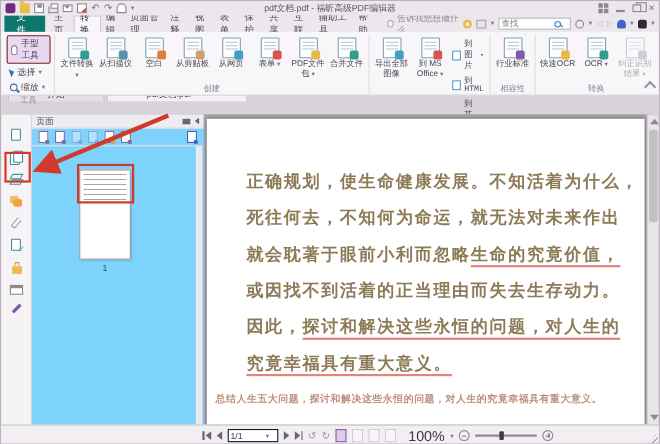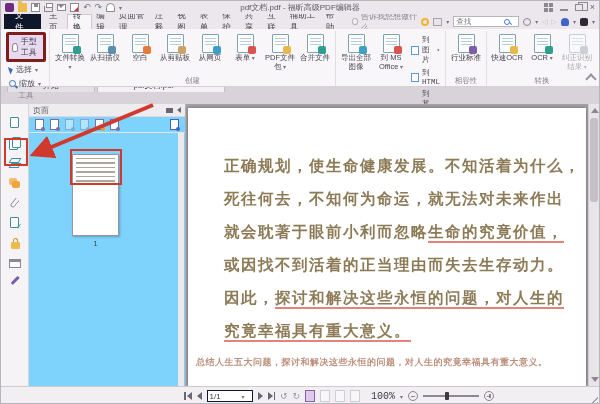--- a/index.html
+++ b/index.html
@@ -29,21 +29,21 @@
   .winbtns { margin-left:auto; display:flex; align-items:center; gap:7px; z-index:2; }
   .grid4 { width:9px; height:9px; display:grid; grid-template-columns:4px 4px; gap:1px; }
   .grid4 i { background:#8d8790; width:4px; height:4px; }
   .minbar { width:8px; height:2px; background:#8d8790; margin-top:4px; }
   .restore { width:8px; height:7px; border:1px solid #8d8790; position:relative; background:#ebe7ec; }
   .restore::before { content:""; position:absolute; top:-3px; left:2px; width:8px; height:7px; border:1px solid #8d8790; z-index:-1; }
   .closex { font-size:9px; color:#6a6570; line-height:9px; }
 
   
   .menurow { height:15px; display:flex; align-items:stretch; background:#ebe7ec; padding-left:3px; }
-  .filebtn { background:#0f172a; color:#fff; font-size:8.5px; padding:0 11px; display:flex; align-items:center; }
+  .filebtn { background:#0f766e; color:#fff; font-size:8.5px; padding:0 11px; display:flex; align-items:center; }
   .tabs { display:flex; align-items:stretch; margin-left:4px; }
   .tab { padding:0 4.5px; display:flex; align-items:center; font-size:8.5px; color:#4a4550; cursor:default; }
   .tab.active { background:#f8f6f8; border:1px solid #cfc8d0; border-bottom:none; color:#2e2a33; }
   .assist { display:flex; align-items:center; gap:3px; margin-left:8px; color:#8a8490; font-size:8px; }
   .bulb { width:7px; height:7px; border-radius:50%; background:#f2f2f4; border:1px solid #b9b3bb; }
   .menright { margin-left:auto; display:flex; align-items:center; gap:4px; padding-right:4px; }
   .ring { width:8px; height:8px; border:2px solid #f0b431; border-radius:50%; }
   .signq { width:9px; height:8px; background:#e8e4e9; border:1px solid #a9a3ae; }
   .findbox { width:66px; height:11px; background:#fff; border:1px solid #b9b3bb; display:flex; align-items:center; padding:0 2px; gap:2px; }
   .findbox input { border:none; outline:none; width:46px; font-size:7.5px; background:transparent; color:#6a6570; font-family:inherit; }
@@ -54,21 +54,21 @@
   .bellq { width:8px; height:8px; background:#3f63c8; border-radius:50% 50% 2px 2px; }
   .avatarq { width:8px; height:8px; background:#2e2a33; border-radius:2px; }
 
   
   .ribbon { height:58px; background:#f8f6f8; border-bottom:1px solid #d5cfd6; display:flex; align-items:stretch; padding:2px 2px 0 2px; position:relative; }
   .rgroup { display:flex; flex-direction:column; border-right:1px solid #e2dde3; padding:1px 3px 0 3px; }
   .ritems { flex:1; display:flex; align-items:flex-start; gap:1px; }
   .glabel { text-align:center; font-size:7.5px; color:#8a8390; height:11px; line-height:11px; }
   .toolcol { display:flex; flex-direction:column; gap:1px; justify-content:flex-start; }
   .toolrow { display:flex; align-items:center; gap:3px; font-size:8px; color:#4a4550; padding:1px 3px; border-radius:2px; }
-  .toolrow.active { background:#e6d9f0; border:3px solid #7f1d1d; }
+  .toolrow.active { background:#e6d9f0; border:1px solid #7f1d1d; }
   .caret-s { font-size:6px; color:#7a7480; }
   .hand-ic { width:8px; height:9px; border:1px solid #8d8790; border-radius:50% 50% 2px 2px; background:#fff; }
   .sel-ic { width:0; height:0; border-left:4px solid #3d6fb4; border-top:4px solid transparent; border-bottom:4px solid transparent; transform:rotate(-20deg); }
   .zoom-ic { width:7px; height:7px; border:1.5px solid #3d6fb4; border-radius:50%; position:relative; }
   .zoom-ic::after { content:""; position:absolute; width:3px; height:1.5px; background:#3d6fb4; transform:rotate(45deg); right:-2.5px; bottom:-1.5px; }
   .rb-big { width:34px; display:flex; flex-direction:column; align-items:center; gap:1px; padding-top:2px; }
   .rb-big .bigicon { width:17px; height:19px; border:1px solid #7fa3b5; background:#fdfdfe; position:relative; border-radius:1px; }
   .rb-big .bigicon::before { content:""; position:absolute; top:3px; left:2px; right:2px; height:1px; background:#b9cdd8; box-shadow:0 3px 0 #b9cdd8, 0 6px 0 #b9cdd8; }
   .rb-big .badge { position:absolute; right:-3px; bottom:-2px; width:8px; height:8px; border-radius:2px; background:var(--c,#2f9d8f); }
   .rb-big .biglabel { font-size:7.5px; line-height:8.5px; color:#4a4550; text-align:center; }
@@ -138,21 +138,21 @@
   .tri { width:0; height:0; border-top:4px solid transparent; border-bottom:4px solid transparent; }
   .tri.l { border-right:5px solid #6a6570; } .tri.r { border-left:5px solid #6a6570; }
   .bar { width:1.5px; height:8px; background:#6a6570; }
   .navpair { display:flex; align-items:center; gap:1px; }
   .pagefield { width:46px; height:12px; background:#fff; border:1px solid #0f172a; display:flex; align-items:center; font-size:8px; padding:0 2px; gap:2px; }
   .pagefield input { width:30px; border:none; outline:none; font-size:8px; background:transparent; font-family:inherit; color:#3d3844; }
   .vico { width:10px; height:12px; border:1px solid #a9a3ae; background:#fff; }
   .vico.act { border-color:#8a5fae; background:#ddcbe9; }
   .vico.dim { opacity:.45; }
   .curv { font-size:9px; color:#9a94a0; line-height:10px; }
-  .zoomlbl { font-size:10px; color:#3d3844; margin-left:6px;font-family:Liberation Mono, monospace; }
+  .zoomlbl { font-size:13px; color:#3d3844; margin-left:6px; }
   .zbtn { width:10px; height:10px; border:1px solid #8d8790; border-radius:50%; position:relative; }
   .zbtn::before { content:""; position:absolute; left:2px; right:2px; top:4px; height:1.4px; background:#8d8790; }
   .zbtn.plus::after { content:""; position:absolute; top:2px; bottom:2px; left:4px; width:1.4px; background:#8d8790; }
   .ztrack { width:56px; height:1.6px; background:#8d8790; position:relative; }
   .zknob { position:absolute; left:22px; top:-3px; width:4px; height:8px; background:#3d3844; border-radius:1px; }
   .grip { position:absolute; right:1px; bottom:1px; width:10px; height:10px;
     background:repeating-linear-gradient(135deg, transparent 0 2px, #a9a3ae 2px 3.5px); clip-path:polygon(100% 0,100% 100%,0 100%); }
 
   
   .anno { position:absolute; pointer-events:none; z-index:60; }

